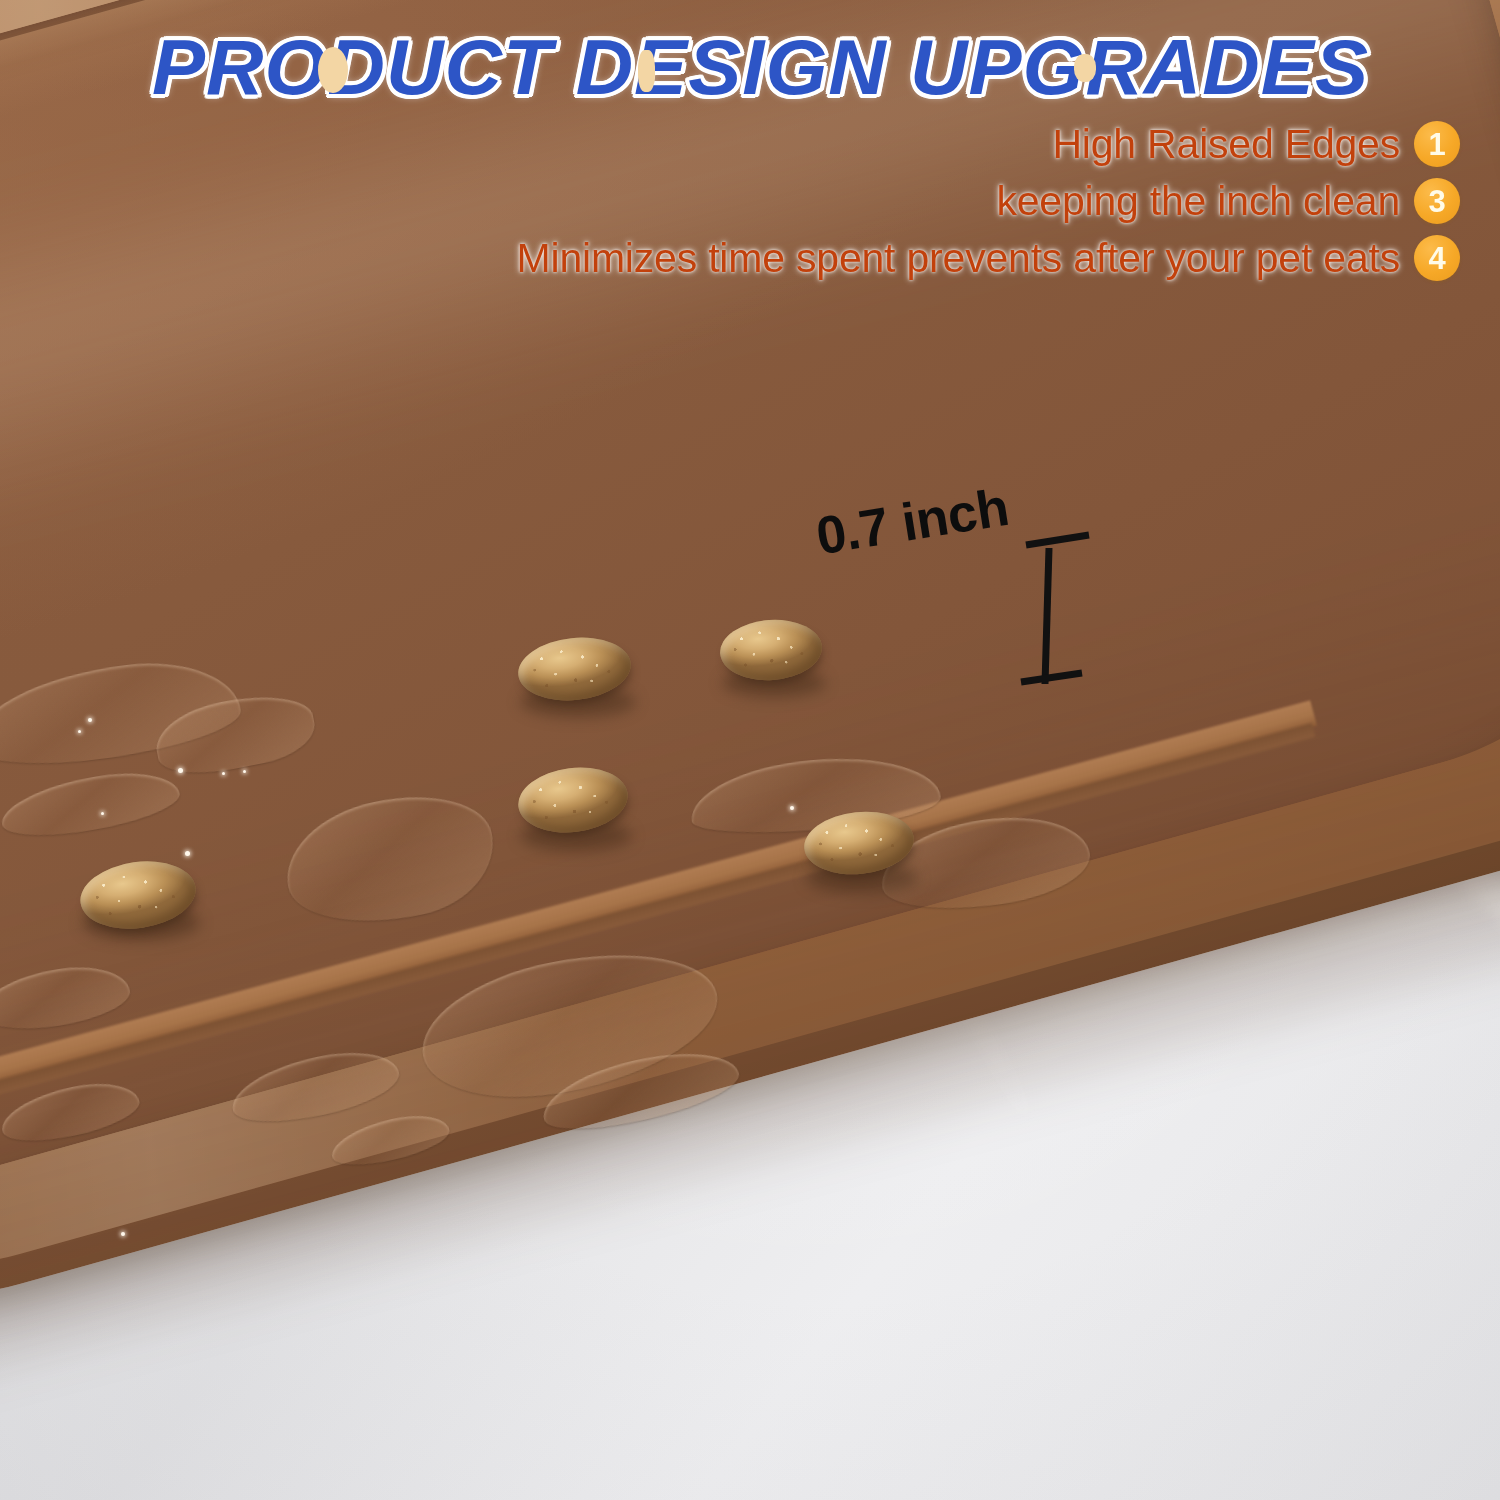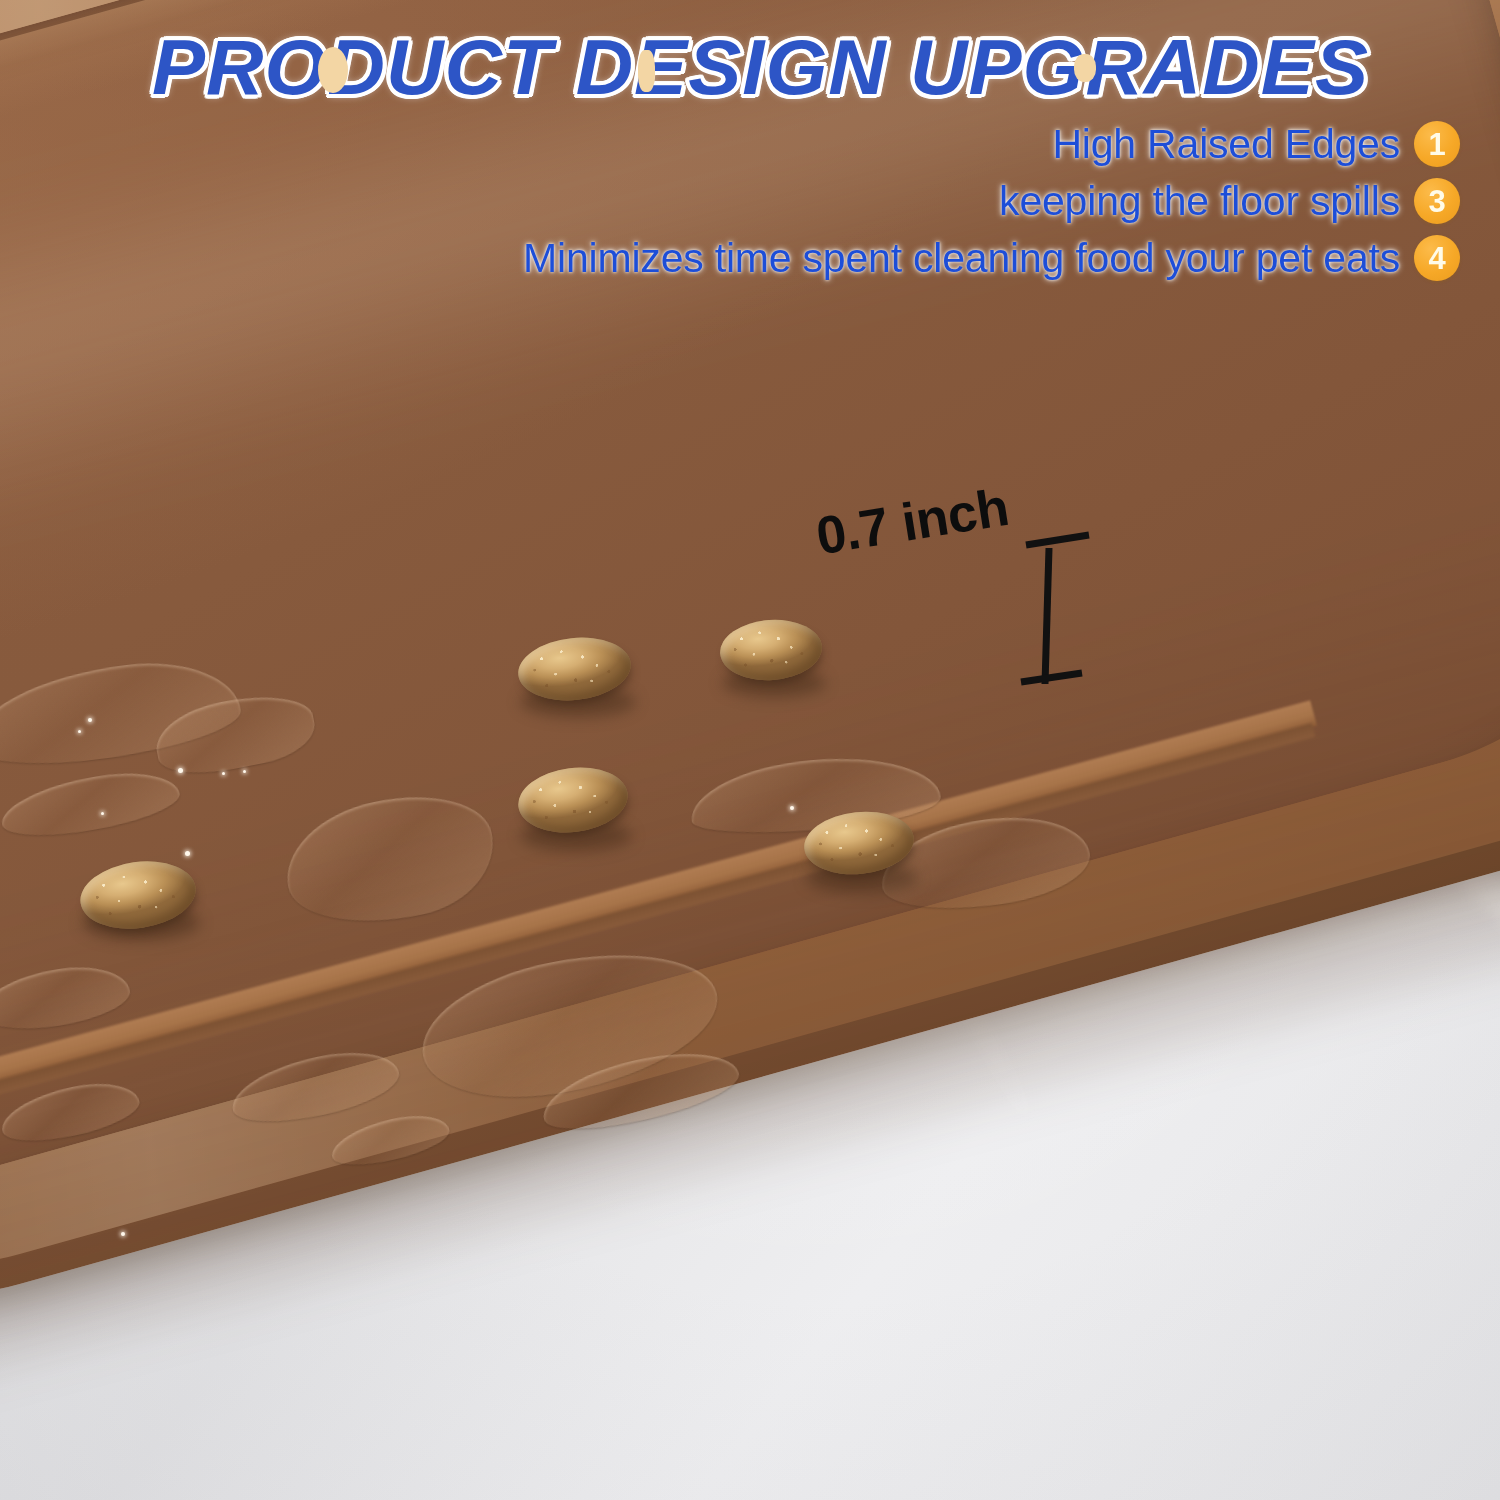--- a/index.html
+++ b/index.html
@@ -284,21 +284,21 @@
     align-items:flex-end;
     gap:9px;
   }
   .bullet-row{
     display:flex;align-items:center;justify-content:flex-end;
     gap:14px;
     height:48px;
   }
   .bullet-text{
     font-size:41px;
-    color:#1d4ed8;
+    color:#c2410c;
     white-space:nowrap;
     font-family:"Liberation Sans",sans-serif;
     text-shadow:0 0 6px rgba(255,255,255,.95),0 0 3px rgba(255,255,255,.95);
     letter-spacing:-.2px;
     text-align:center;
   }
   .badge{
     width:46px;height:46px;flex:0 0 46px;
     border-radius:50%;
     background:radial-gradient(circle at 36% 30%,#fcbb4a 0%,#f6a827 55%,#eb9c1e 100%);
@@ -393,22 +393,22 @@
   <div class="counter" style="left:318px;top:47px;width:30px;height:46px;"></div>
   <div class="counter" style="left:638px;top:50px;width:17px;height:42px;border-radius:40%;"></div>
   <div class="counter" style="left:1074px;top:54px;width:22px;height:28px;border-radius:45%;"></div>
 
   <div id="bullets">
     <div class="bullet-row">
       <span class="bullet-text">High Raised Edges</span>
       <span class="badge">1</span>
     </div>
     <div class="bullet-row">
-      <span class="bullet-text">keeping the floor spills</span>
+      <span class="bullet-text">keeping the inch clean</span>
       <span class="badge">3</span>
     </div>
     <div class="bullet-row">
-      <span class="bullet-text">Minimizes time spent cleaning food your pet eats</span>
+      <span class="bullet-text">Minimizes time spent prevents after your pet eats</span>
       <span class="badge">4</span>
     </div>
   </div>
 
 </div>
 
 </body></html>

